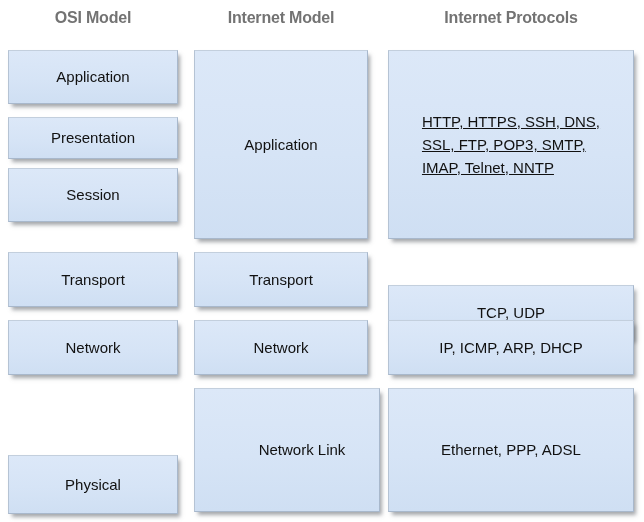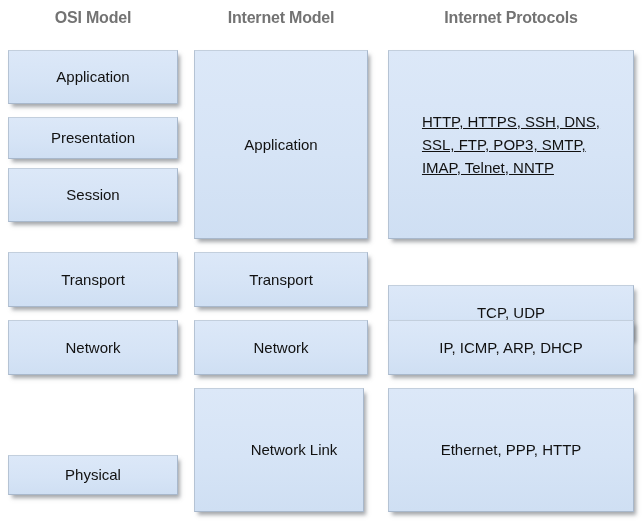--- a/index.html
+++ b/index.html
@@ -91,51 +91,51 @@
 
   <div class="box" style="left:8px; top:252px; width:170px; height:55px;">
     <span class="box-label">Transport</span>
   </div>
 
   <div class="box" style="left:8px; top:320px; width:170px; height:55px;">
     <span class="box-label">Network</span>
   </div>
 
 
-  <div class="box" style="left:8px; top:455px; width:170px; height:40px;">
+  <div class="box" style="left:8px; top:455px; width:170px; height:59px;">
     <span class="box-label">Physical</span>
   </div>
 
   <div class="box" style="left:194px; top:50px; width:174px; height:189px;">
     <span class="box-label">Application</span>
   </div>
 
   <div class="box" style="left:194px; top:252px; width:174px; height:55px;">
     <span class="box-label">Transport</span>
   </div>
 
   <div class="box" style="left:194px; top:320px; width:174px; height:55px;">
     <span class="box-label">Network</span>
   </div>
 
-  <div class="box" style="left:194px; top:388px; width:170px; height:124px;padding-left:30px;">
+  <div class="box" style="left:194px; top:388px; width:186px; height:124px;padding-left:30px;">
     <span class="box-label">Network Link</span>
   </div>
 
   <div class="box" style="left:388px; top:50px; width:246px; height:189px;">
     <span class="box-label multiline">HTTP, HTTPS, SSH, DNS,
 SSL, FTP, POP3, SMTP,
 IMAP, Telnet, NNTP</span>
   </div>
 
   <div class="box" style="left:388px; top:252px; width:246px; height:55px;margin-top:33px;">
     <span class="box-label">TCP, UDP</span>
   </div>
 
   <div class="box" style="left:388px; top:320px; width:246px; height:55px;">
     <span class="box-label">IP, ICMP, ARP, DHCP</span>
   </div>
 
   <div class="box" style="left:388px; top:388px; width:246px; height:124px;">
-    <span class="box-label">Ethernet, PPP, HTTP</span>
+    <span class="box-label">Ethernet, PPP, ADSL</span>
   </div>
 
 </div>
 
 </body></html>

